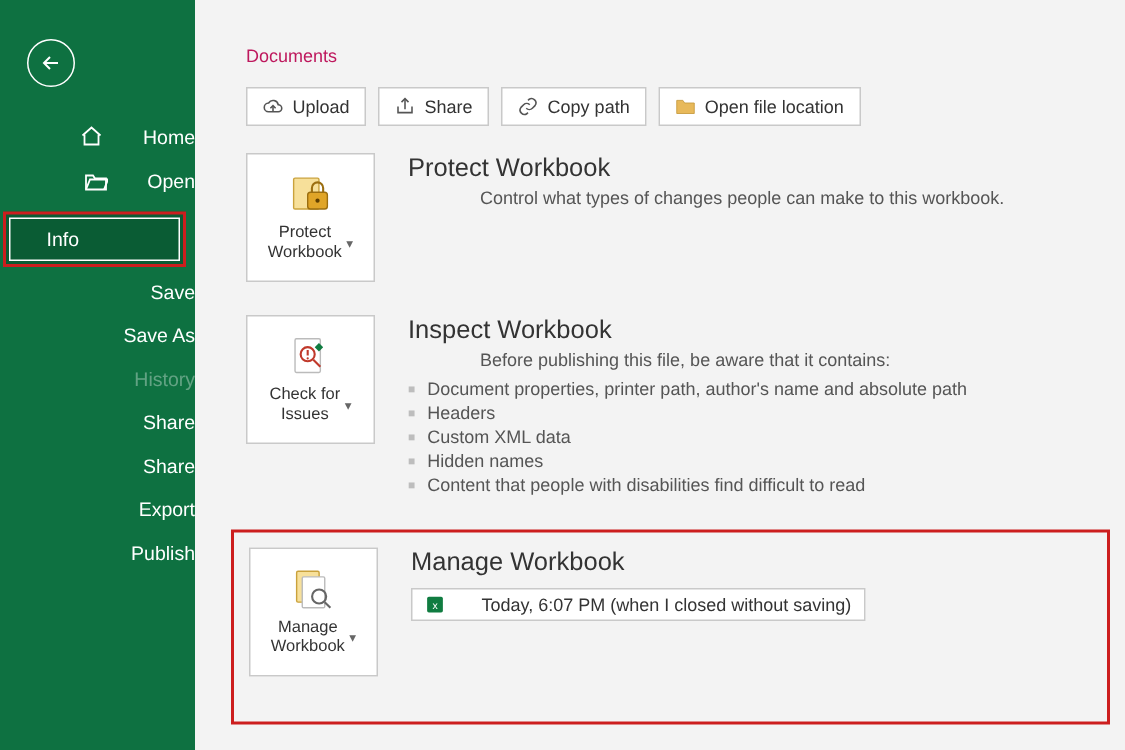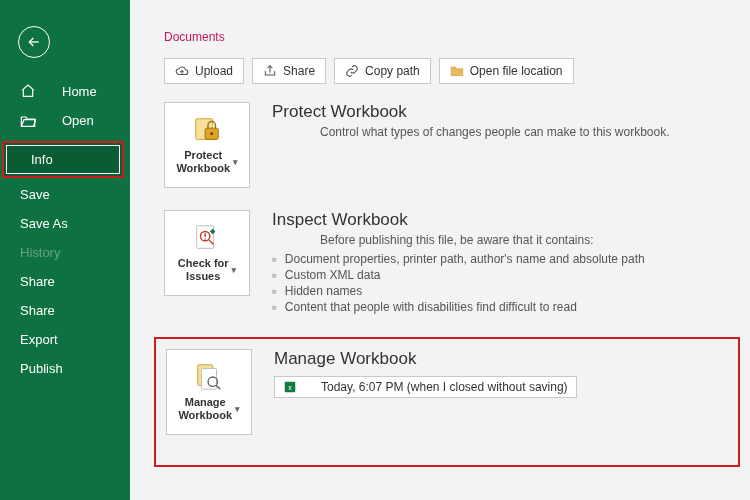--- a/index.html
+++ b/index.html
@@ -5,21 +5,21 @@
   * { box-sizing: border-box; margin: 0; padding: 0; }
   html, body { width: 750px; height: 500px; overflow: hidden; font-family: "Segoe UI", Arial, sans-serif; background: #f3f3f3; }
   .app { display: flex; width: 100%; height: 100%; }
 
   
   .titlebar { position: absolute; top: 6px; left: 0; right: 0; text-align: center; font-size: 12px; color: #555; pointer-events: none; }
 
   
   .sidebar { width: 130px; background: #0e7141; color: #fff; display: flex; flex-direction: column; padding-top: 26px; font-size: 13px; flex: 0 0 130px;}
   .back-btn { width: 32px; height: 32px; border: 1.5px solid #fff; border-radius: 50%; margin: 0 0 18px 18px; display: flex; align-items: center; justify-content: center; cursor: pointer; }
-  .nav-item { display: flex; align-items: center; gap: 26px; padding: 7px 0 7px 20px; cursor: pointer; color: #fff; }
+  .nav-item { display: flex; align-items: center; gap: 26px; padding: 7px 0 7px 20px; cursor: pointer; color: #fff; justify-content: flex-end; }
   .nav-item.disabled { color: rgba(255,255,255,0.35); }
   .nav-item .ic { width: 16px; display:inline-flex; align-items:center; justify-content:center;}
   .nav-sep { height: 4px; }
   .nav-selected {
     margin: 2px 6px 2px 2px;
     border: 2.5px solid #cc1e1e;
     background: #0a5c34;
     position: relative;
   }
   .nav-selected-inner {
@@ -35,21 +35,21 @@
   .breadcrumb { font-size: 12px; color: #be185d; margin-top: 2px; margin-bottom: 14px; }
 
   .toolbar { display: flex; gap: 8px; margin-bottom: 18px; }
   .tool-btn { background: #fff; border: 1px solid #c9c9c9; padding: 5px 10px; font-size: 12px; color: #333; display:flex; align-items:center; gap:6px; cursor:pointer; }
   .tool-btn .ic { width:14px; height:14px; display:inline-flex; align-items:center; justify-content:center;}
 
   .section { display: flex; gap: 22px; align-items: flex-start; margin-bottom: 22px; }
   .tile {
     width: 86px; height: 86px; background:#fff; border:1px solid #c9c9c9;
     display:flex; flex-direction:column; align-items:center; justify-content:center;
-    gap:4px; cursor:pointer; text-align:center; padding:4px;font-weight:bold;
+    gap:4px; cursor:pointer; text-align:center; padding:4px;
   }
   .tile .ic-lg { width:30px; height:30px; display:flex; align-items:center; justify-content:center;}
   .tile-label { font-size:11px; color:#333; line-height:1.15; display:flex; align-items:center; gap:3px;}
   .chev { font-size:9px; color:#666;}
 
   .section-text h3 { font-size: 17px; color:#333; font-weight:400; margin-bottom:3px;}
   .section-text p  { font-size:12px; color:#555;margin-left:48px; }
   .section-text ul { list-style:none; margin-top:4px;}
   .section-text li { font-size:12px; color:#555; padding:1px 0; display:flex; align-items:center; gap:8px;}
   .section-text li::before { content:"■"; font-size:8px; color:#bdbdbd; }
@@ -215,20 +215,21 @@
         <div class="tile-label">
           <span><span>Check for</span><br><span>Issues</span></span>
           <span class="chev">▾</span>
         </div>
       </div>
       <div class="section-text">
         <h3>Inspect Workbook</h3>
         <p>Before publishing this file, be aware that it contains:</p>
         <ul>
           <li>Document properties, printer path, author's name and absolute path</li>
+          <li>Headers</li>
           <li>Custom XML data</li>
           <li>Hidden names</li>
           <li>Content that people with disabilities find difficult to read</li>
         </ul>
       </div>
     </div>
 
     <div class="manage-box">
       <div class="section" style="margin-bottom:0">
         <div class="tile">

